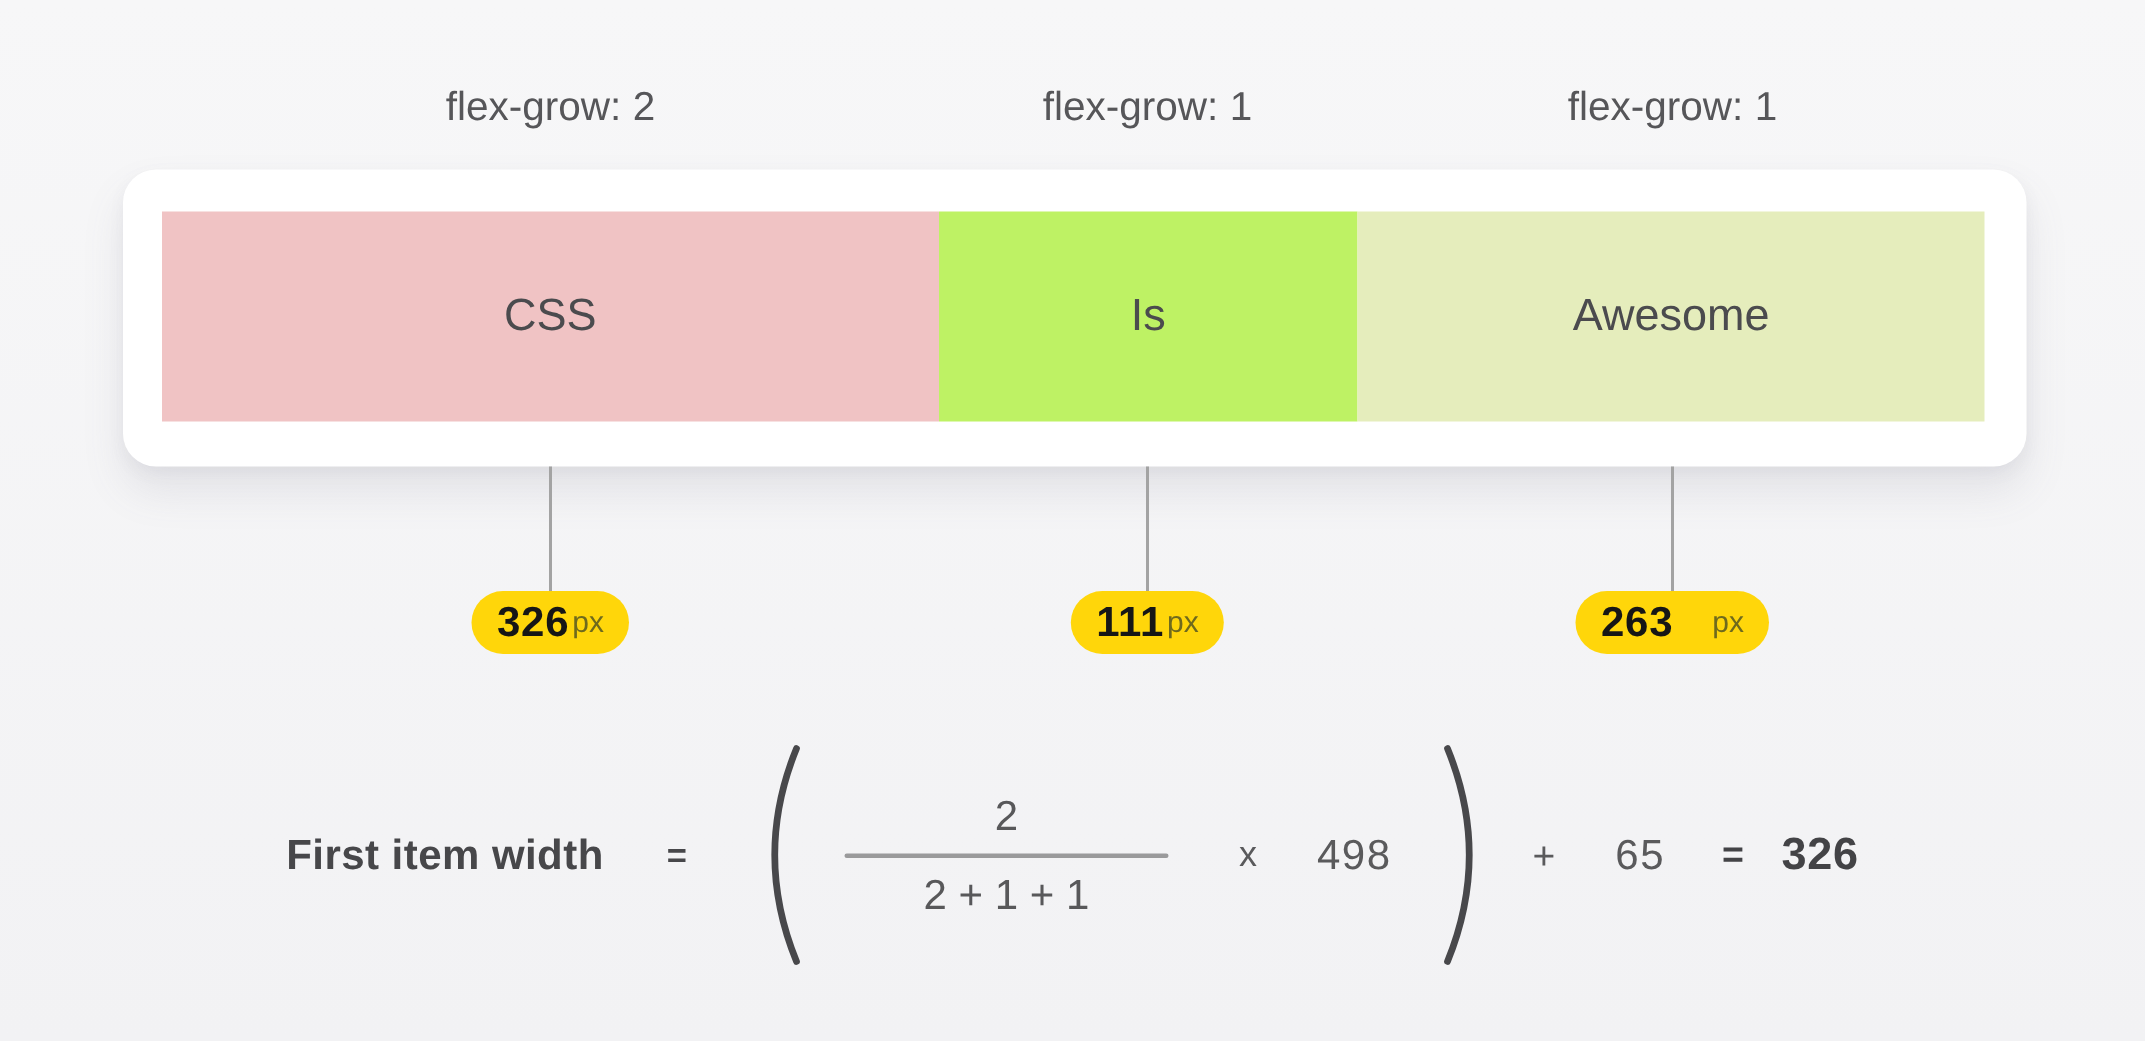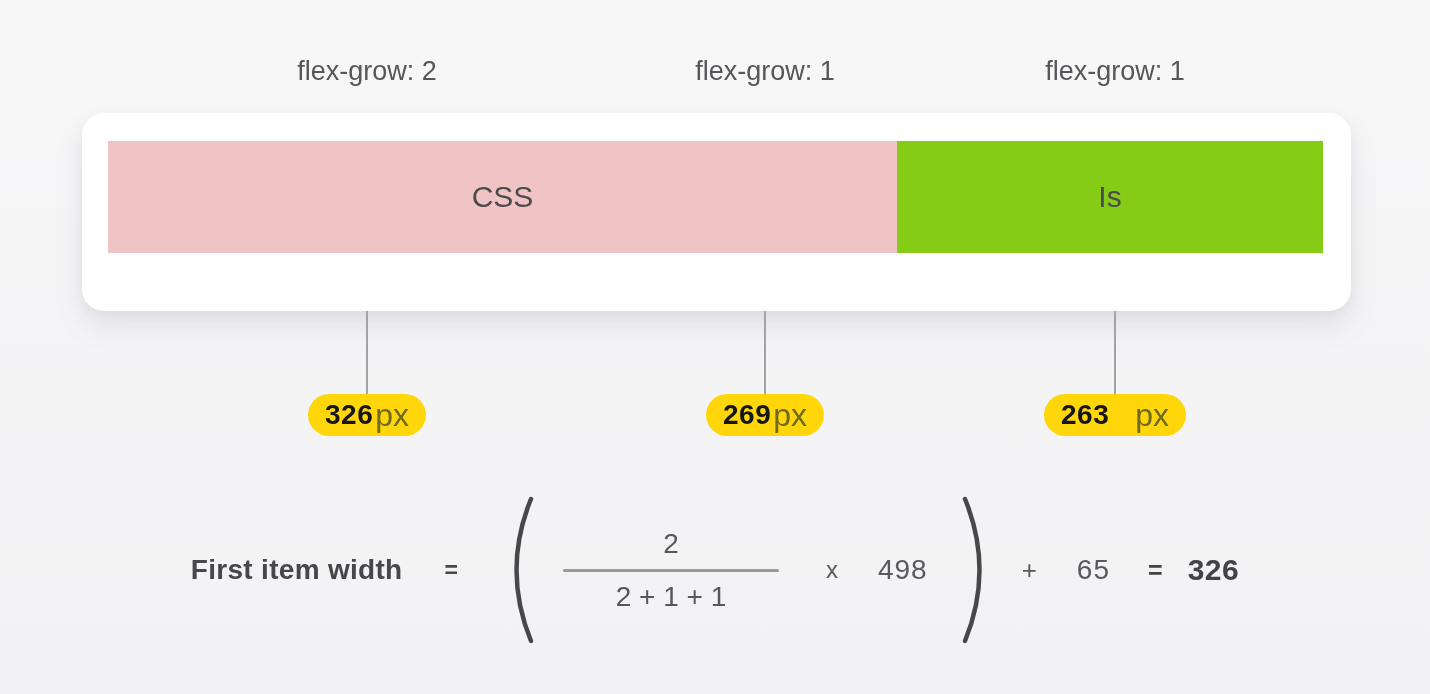--- a/index.html
+++ b/index.html
@@ -18,39 +18,39 @@
   .grow-label{
     position:absolute;top:56px;transform:translateX(-50%);
     font-size:27px;color:#565659;white-space:nowrap;
   }
   .card{
     position:absolute;left:82px;top:113px;width:1269px;height:198px;
     background:#ffffff;border-radius:22px;
     box-shadow:0 16px 28px rgba(110,110,130,0.13),0 4px 10px rgba(110,110,130,0.07);
   }
   .flex-row{
-    position:absolute;left:26px;top:28px;right:28px;height:112px;
+    position:absolute;left:26px;top:28px;right:28px;height:140px;
     display:flex;
   }
   .flex-box{
     display:flex;align-items:center;justify-content:center;
     flex-basis:0;
     font-size:30px;color:#4b4b4e;
   }
   .connector{
     position:absolute;top:311px;height:85px;width:2px;
     background:#a3a3a3;transform:translateX(-50%);
   }
   .badge{
     position:absolute;top:394px;height:42px;transform:translateX(-50%);
     display:flex;align-items:center;padding:0 17px;
     border-radius:21px;white-space:nowrap;
   }
   .badge .num{font-size:28px;font-weight:700;color:#161616;letter-spacing:0.5px;}
-  .badge .unit{font-size:32px;color:#6f6a1d;margin-left:2px;}
+  .badge .unit{font-size:20px;color:#6f6a1d;margin-left:2px;}
 
   .formula{
     position:absolute;left:0;right:0;top:486px;height:168px;
     display:flex;align-items:center;justify-content:center;gap:16px;
   }
   .f-label{font-size:28px;font-weight:700;color:#47474a;letter-spacing:0.3px;}
   .f-eq{font-size:23px;font-weight:700;color:#47474a;margin-left:26px;}
   .paren{margin-left:26px;flex:none;}
   .paren.right{margin-left:16px;}
   .fraction{
@@ -72,36 +72,39 @@
 
   <div class="grow-label col-0">flex-grow: 2</div>
   <div class="grow-label col-1">flex-grow: 1</div>
   <div class="grow-label col-2">flex-grow: 1</div>
 
   <div class="card">
     <div class="flex-row">
       <div class="flex-box" style="background: rgb(240, 195, 196); flex-grow: 326;">
         <span>CSS</span>
       </div>
-      <div class="flex-box" style="background: #84cc16; flex-grow: 176;">
+      <div class="flex-box" style="background: #bef264; flex-grow: 176;">
         <span>Is</span>
+      </div>
+      <div class="flex-box" style="background: rgb(229, 237, 188); flex-grow: 263;">
+        <span>Awesome</span>
       </div>
     </div>
   </div>
 
   <div class="connector col-0"></div>
   <div class="connector col-1"></div>
   <div class="connector col-2"></div>
 
   <div class="badge col-0" style="background: rgb(255, 214, 10);">
     <span class="num">326</span>
       <span class="unit">px</span>
   </div>
   <div class="badge col-1" style="background: rgb(255, 214, 10);">
-    <span class="num">269</span>
+    <span class="num">111</span>
       <span class="unit">px</span>
   </div>
   <div class="badge col-2" style="background: rgb(255, 214, 10); gap: 24px;">
     <span class="num">263</span>
       <span class="unit">px</span>
   </div>
 
   <div class="formula">
     <span class="f-label">First item width</span>
     <span class="f-eq">=</span>

